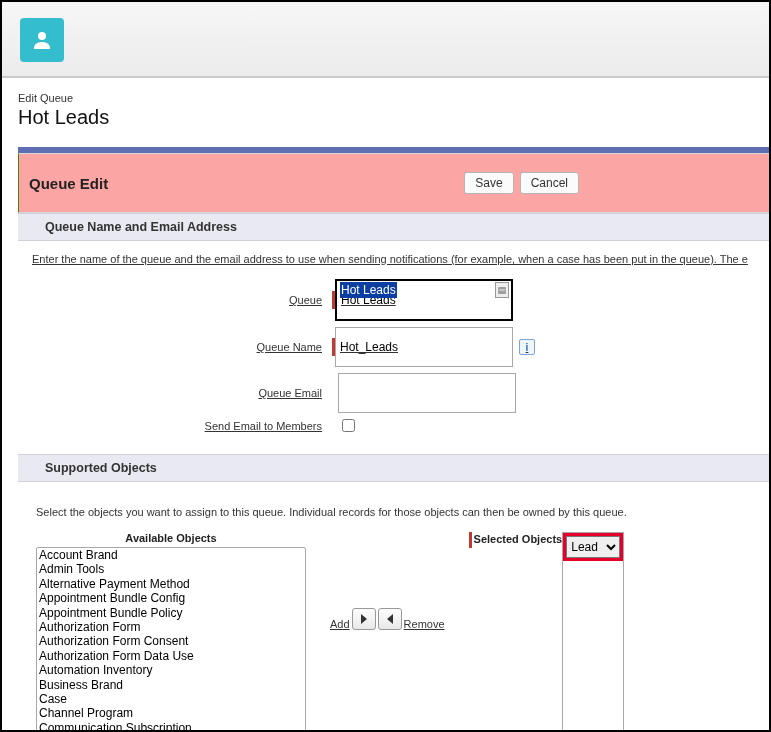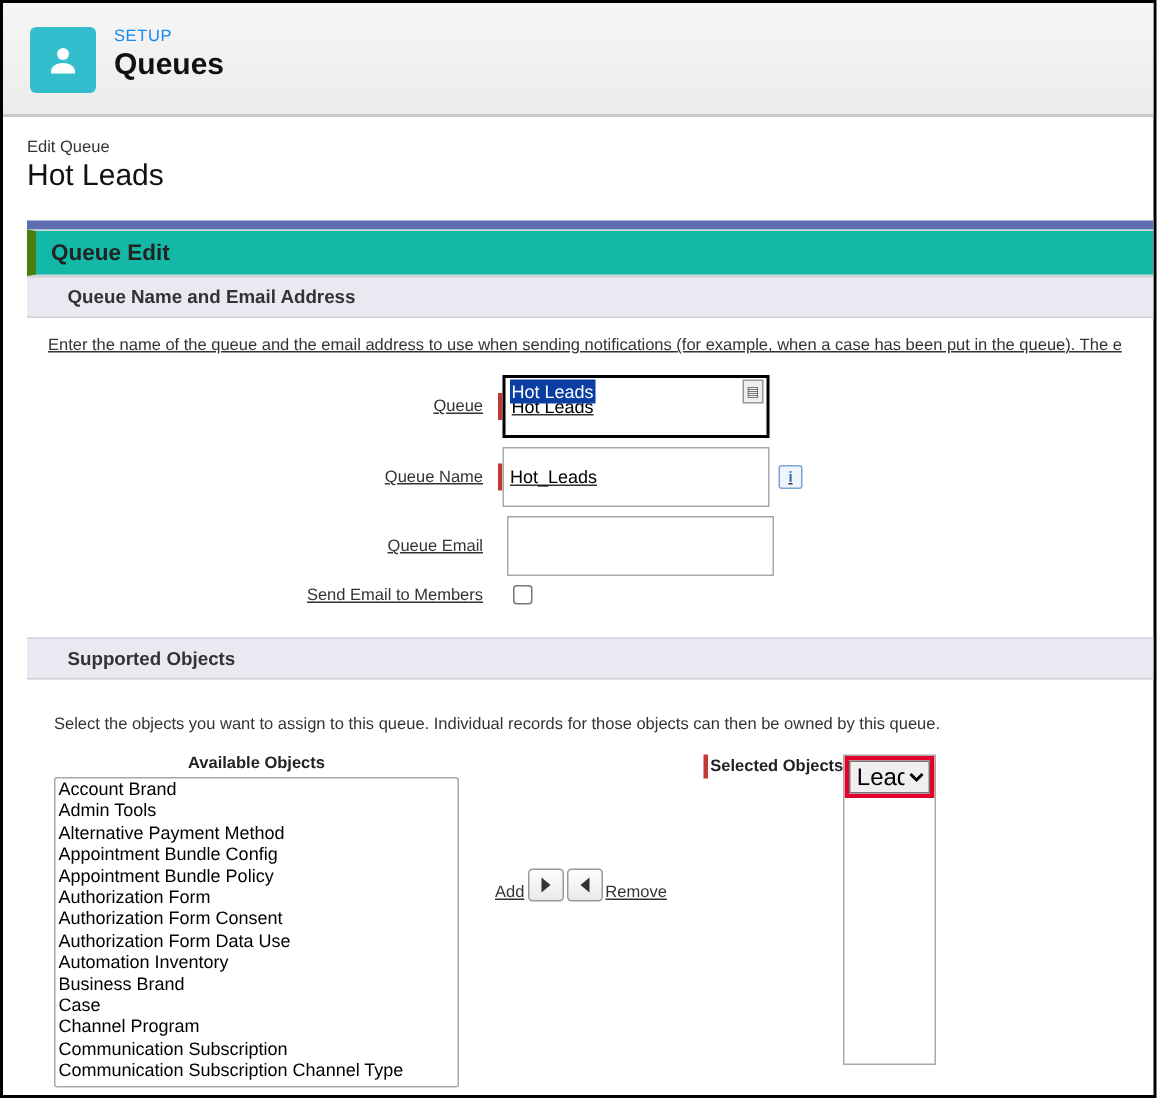--- a/index.html
+++ b/index.html
@@ -57,27 +57,27 @@
     font-size: 20px;
     font-weight: 400;
     color: #111;
     margin-top: 2px;
     margin-bottom: 18px;
   }
   .panel-wrap {
     border-top: 6px solid #5f6eb3;
   }
   .queue-edit-bar {
-    background: #14b8a6;
+    background: #fca5a5;
     border: 1px solid #d7d7d7;
-    border-left: 6px solid #4d7c0f;
+    border-left: 1px solid #4d7c0f;
     border-right: none;
     display: flex;
     align-items: center;
-    padding: 6px 10px;
+    padding: 18px 10px;
     gap: 12px;
   }
   .queue-edit-bar h2 {
     font-size: 15px;
     font-weight: 700;
     color: #222;
     flex: 0 0 auto;
   }
   .btn-row {
     margin-left: auto;
@@ -240,21 +240,21 @@
   .selected-wrap {
     border: 3px solid #e4002b;
     padding: 0;
     display: inline-block;
     line-height: 0;
   }
   .selected-wrap select {
     width: 54px;
     height: 22px;
     border: 1px solid #777;
-    font-size: 16px;
+    font-size: 12px;
   }
   .selected-outer {
     display: flex;
     flex-direction: row;
     align-items: flex-start;
   }
   .selected-scrollbox {
     width: 62px;
     height: 207px;
     border: 1px solid #a8a8a8;
@@ -294,33 +294,33 @@
 </head>
 <body>
 
 <div class="header-band">
   <div class="header-icon">
     <svg width="24" height="24" viewBox="0 0 24 24" fill="#fff">
         <circle cx="12" cy="8" r="4"></circle>
         <path d="M4 20c0-4 4-6 8-6s8 2 8 6v1H4z"></path>
       </svg>
   </div>
-  <div class="header-titles">
-    <span class="setup-label">SETUP</span>
-    <span class="queues-title">Queues</span>
-  </div>
 </div>
 
 <div class="content">
   <div class="edit-queue-label">Edit Queue</div>
   <div class="hot-leads-title">Hot Leads</div>
 
   <div class="panel-wrap">
     <div class="queue-edit-bar">
       <h2>Queue Edit</h2>
+      <div class="btn-row">
+        <button class="sf-btn">Save</button>
+        <button class="sf-btn">Cancel</button>
+      </div>
     </div>
 
     <div class="section-header">Queue Name and Email Address</div>
     <div class="section-body">
       <div class="help-text">Enter the name of the queue and the email address to use when sending notifications (for example, when a case has been put in the queue). The e</div>
 
       <div class="form-row">
         <div class="form-label">
             <span>Queue</span>
           </div>

